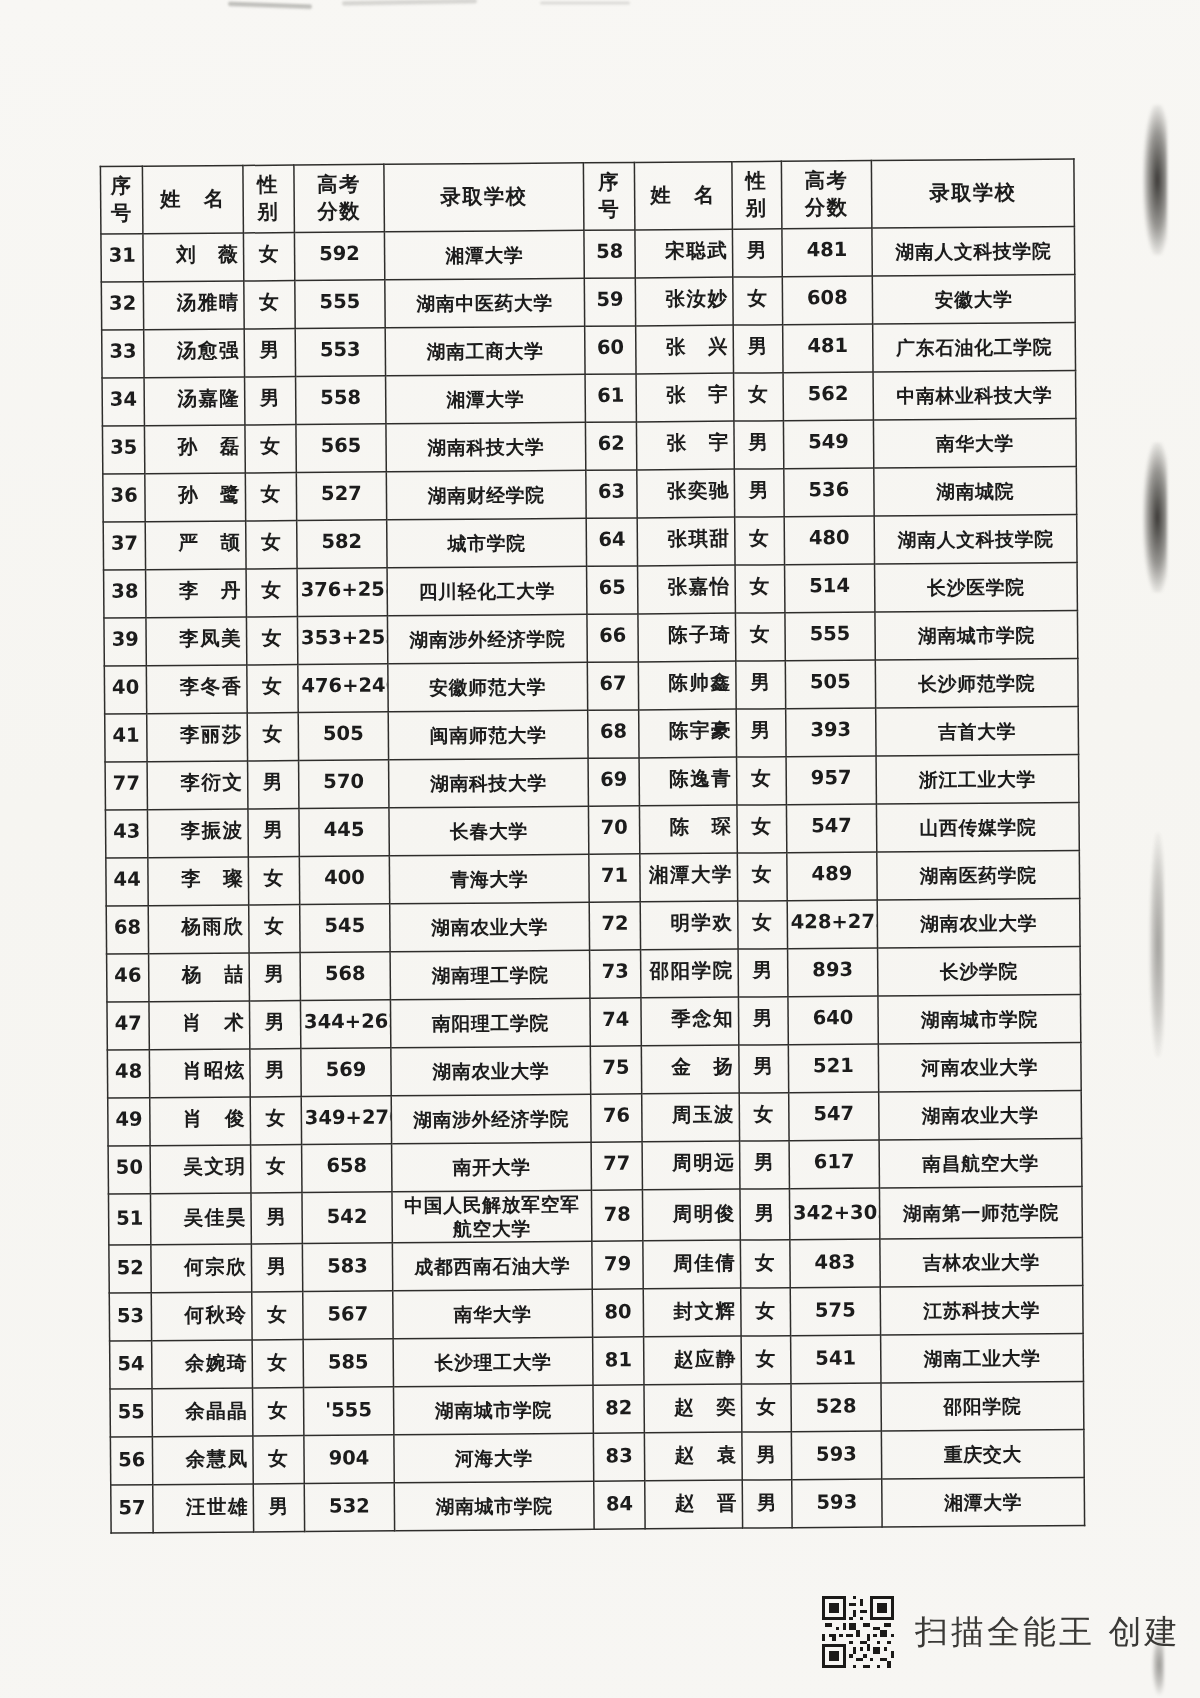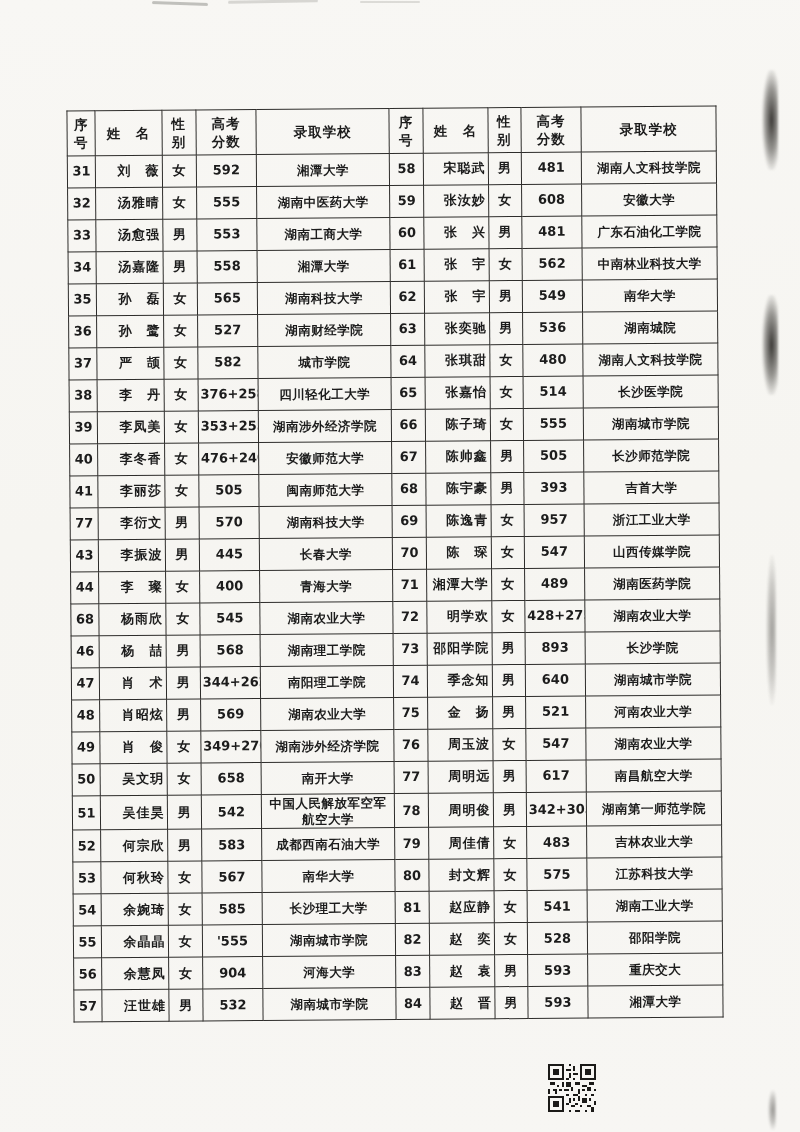--- a/index.html
+++ b/index.html
@@ -541,15 +541,16 @@
           <rect x="10" y="18" width="2" height="1"></rect>
         <rect x="12" y="17" width="1" height="1"></rect>
           <rect x="14" y="18" width="1" height="1"></rect>
         <rect x="17" y="18" width="2" height="1"></rect>
           <rect x="9" y="20" width="1" height="1"></rect>
         <rect x="12" y="20" width="2" height="1"></rect>
           <rect x="16" y="20" width="1" height="1"></rect>
         <rect x="19" y="19" width="1" height="2"></rect>
       </g>
     </svg>
+    <span class="credit">扫描全能王 创建</span>
   </div>
 
 </div>
 
 </body></html>

